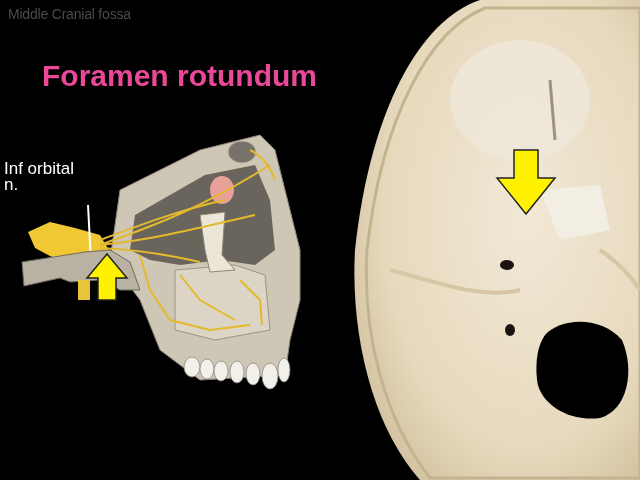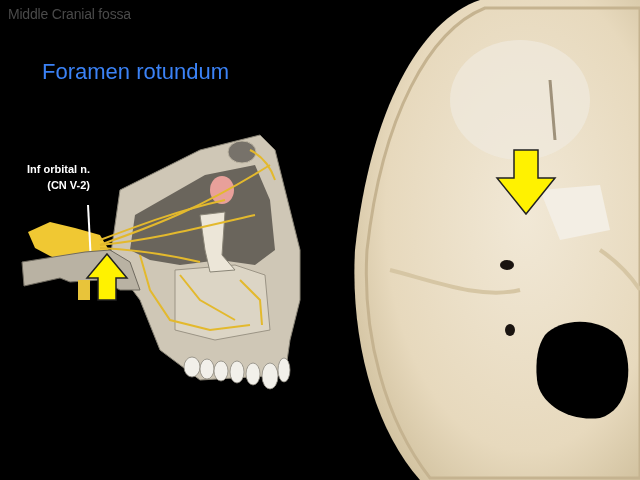--- a/index.html
+++ b/index.html
@@ -1,19 +1,19 @@
 <!DOCTYPE html>
 <html><head>
   <meta charset="utf-8">
   <style>
     html, body { margin: 0; padding: 0; background: #000; }
     body { width: 640px; height: 480px; position: relative; overflow: hidden; font-family: "Liberation Sans", sans-serif; }
     .heading { position: absolute; left: 8px; top: 6px; color: #4a4a4a; font-size: 14px; letter-spacing: -0.2px; }
-    .title { position: absolute; left: 42px; top: 59px; color: #3b82f6; font-size: 22px; font-weight: normal; }
-    .label { position: absolute; left: 4px; top: 161px; color: #ffffff; font-size: 11px; font-weight: bold; line-height: 16px; text-align: right; width: 86px; }
+    .title { position: absolute; left: 42px; top: 59px; color: #ec4899; font-size: 30px; font-weight: bold; }
+    .label { position: absolute; left: 4px; top: 161px; color: #ffffff; font-size: 17px; font-weight: normal; line-height: 16px; width: 86px; }
     .label-line { position: absolute; left: 87px; top: 205px; width: 1.5px; height: 46px; background: #fff; transform: rotate(-3deg); transform-origin: top; }
     .diagram { position: absolute; left: 0; top: 110px; width: 330px; height: 300px; }
     .skullphoto { position: absolute; left: 340px; top: 0; width: 300px; height: 480px; }
   </style>
 </head>
 <body>
 
 <div class="heading">Middle Cranial fossa</div>
 <div class="title">Foramen rotundum</div>
 
@@ -53,21 +53,20 @@
     <path d="M100 248 C140 250 170 255 200 262"></path>
     <path d="M140 255 L150 290 L170 320 L210 330 L250 325"></path>
     <path d="M180 275 L200 300 L235 320"></path>
     <path d="M240 280 L260 300 L262 325"></path>
     <path d="M250 150 C260 155 270 165 275 180"></path>
   </g>
 </svg>
 
 <div class="label">
   <div>Inf orbital n.</div>
-  <div>(CN V-2)</div>
 </div>
 <div class="label-line"></div>
 
 <svg style="position:absolute;left:85px;top:252px;width:44px;height:50px" viewBox="0 0 44 50">
   <polygon points="22,2 42,26 31,26 31,48 13,48 13,26 2,26" fill="#fff200" stroke="#222" stroke-width="1.5"></polygon>
 </svg>
 
 <svg class="skullphoto" viewBox="340 0 300 480" xmlns="http://www.w3.org/2000/svg">
   <defs>
     <radialGradient id="boneG" cx="0.6" cy="0.45" r="0.7">

